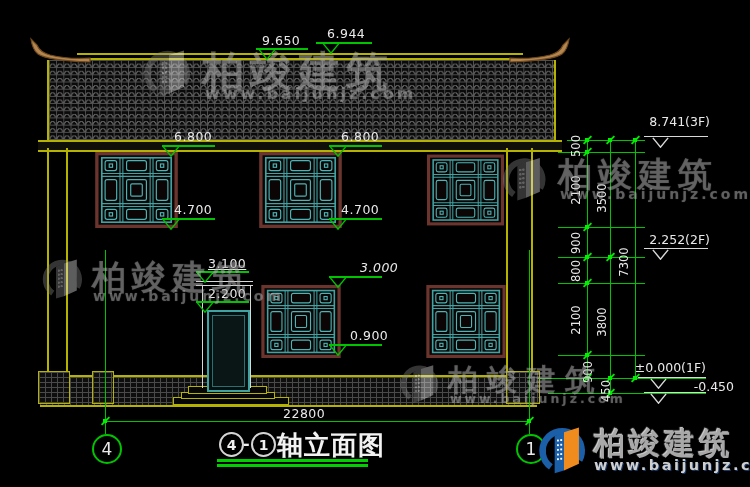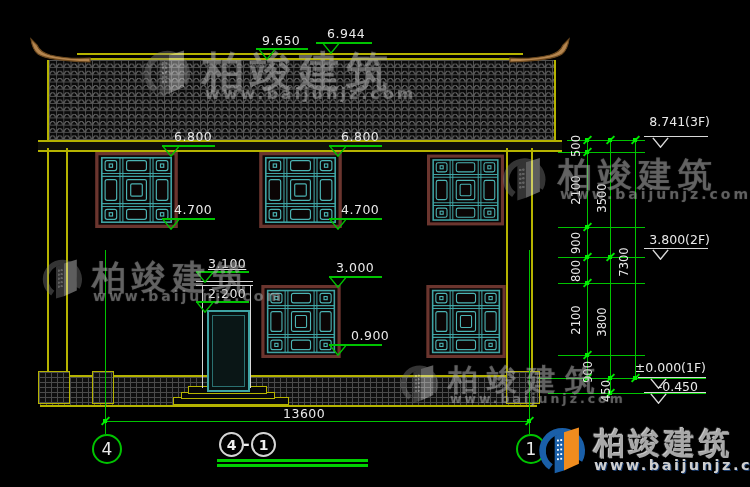--- a/index.html
+++ b/index.html
@@ -200,27 +200,27 @@
   <svg class="tri" style="left:196px;top:272px;width:18px;height:11px;">
       <use href="#gtri"></use>
     </svg>
 
   <div class="dimtxt" style="left:208px;top:286px;">2.200</div>
   <div class="gline" style="left:196px;top:301px;width:53px;height:1.5px;"></div>
   <svg class="tri" style="left:196px;top:302px;width:18px;height:11px;">
       <use href="#gtri"></use>
     </svg>
 
-  <div class="dimtxt" style="left:336px;top:260px;">3.000</div>
+  <div class="dimtxt" style="left:360px;top:260px;font-style:italic;">3.000</div>
   <div class="gline" style="left:329px;top:276px;width:53px;height:1.5px;"></div>
   <svg class="tri" style="left:329px;top:277px;width:18px;height:11px;">
       <use href="#gtri"></use>
     </svg>
 
-  <div class="dimtxt" style="left:351px;top:328px;">0.900</div>
+  <div class="dimtxt" style="left:342px;top:328px;padding-left:8px;">0.900</div>
   <div class="gline" style="left:329px;top:344px;width:53px;height:1.5px;"></div>
   <svg class="tri" style="left:329px;top:345px;width:18px;height:11px;">
       <use href="#gtri"></use>
     </svg>
 
   <div class="gline" style="left:567px;top:140px;width:78px;height:1px;"></div>
   <div class="gline" style="left:558px;top:152px;width:87px;height:1px;"></div>
   <div class="gline" style="left:558px;top:227px;width:87px;height:1px;"></div>
   <div class="gline" style="left:558px;top:257px;width:87px;height:1px;"></div>
   <div class="gline" style="left:558px;top:283px;width:87px;height:1px;"></div>
@@ -269,52 +269,53 @@
   <div class="vdim" style="left:579px;top:315px;">3800</div>
   <div class="vdim" style="left:583px;top:384px;">450</div>
   <div class="vdim" style="left:601px;top:255px;">7300</div>
 
   <div class="flr-txt" style="left:640px;top:114px;width:70px;">8.741(3F)</div>
   <div class="wline" style="left:644px;top:136px;width:64px;height:1.2px;"></div>
   <svg class="tri" style="left:652px;top:137px;width:17px;height:11px;">
       <use href="#wtri"></use>
     </svg>
 
-  <div class="flr-txt" style="left:640px;top:232px;width:70px;">3.800(2F)</div>
+  <div class="flr-txt" style="left:640px;top:232px;width:70px;">2.252(2F)</div>
   <div class="wline" style="left:644px;top:248px;width:64px;height:1.2px;"></div>
   <svg class="tri" style="left:652px;top:249px;width:17px;height:11px;">
       <use href="#wtri"></use>
     </svg>
 
   <div class="flr-txt" style="left:634px;top:360px;width:72px;">±0.000(1F)</div>
   <div class="wline" style="left:638px;top:377px;width:68px;height:1.2px;"></div>
   <svg class="tri" style="left:650px;top:378px;width:17px;height:11px;">
       <use href="#wtri"></use>
     </svg>
 
-  <div class="flr-txt" style="left:632px;top:379px;width:66px;">-0.450</div>
+  <div class="flr-txt" style="left:668px;top:379px;width:66px;">-0.450</div>
   <div class="wline" style="left:644px;top:392px;width:62px;height:1.2px;"></div>
   <svg class="tri" style="left:650px;top:393px;width:17px;height:11px;">
       <use href="#wtri"></use>
     </svg>
 
   <div class="axisline" style="left:105px;top:250px;height:184px;"></div>
   <div class="axisline" style="left:529px;top:250px;height:184px;"></div>
   <div class="gline" style="left:105px;top:421px;width:424px;height:1.2px;"></div>
   <div class="tick" style="left:100px;top:420px;"></div>
     <div class="dot" style="left:103px;top:419px;"></div>
   <div class="tick" style="left:524px;top:420px;"></div>
     <div class="dot" style="left:527px;top:419px;"></div>
-  <div class="dimtxt" style="left:283px;top:406px;">13600</div>
+  <div class="dimtxt" style="left:283px;top:406px;">22800</div>
   <div class="bubble" style="left:92px;top:434px;">4</div>
   <div class="bubble" style="left:516px;top:434px;">1</div>
 
   <div class="title-circ" style="left:219px;top:432px;">4</div>
   <div class="abs" style="left:243px;top:434px;color:#f0f0f0;font-size:16px;font-weight:bold;">-</div>
   <div class="title-circ" style="left:251px;top:432px;">1</div>
+  <div class="abs" style="left:277px;top:428px;color:#f2f2f2;font-size:26px;font-weight:bold;letter-spacing:1px;white-space:nowrap;">轴立面图</div>
   <div class="abs" style="left:217px;top:459px;width:151px;height:3px;background:#00d000;"></div>
   <div class="abs" style="left:217px;top:464px;width:151px;height:3px;background:#00d000;"></div>
 
   <svg class="abs logo-gray" style="left:140px;top:42px;width:58px;height:58px;">
       <use href="#logo"></use>
     </svg>
   <div class="wm wm-cn" style="left:202px;top:44px;font-size:42px;">柏竣建筑</div>
   <div class="wm wm-url" style="left:205px;top:84px;font-size:16px;">www.baijunjz.com</div>
 
   <svg class="abs logo-gray" style="left:40px;top:252px;width:48px;height:50px;">

